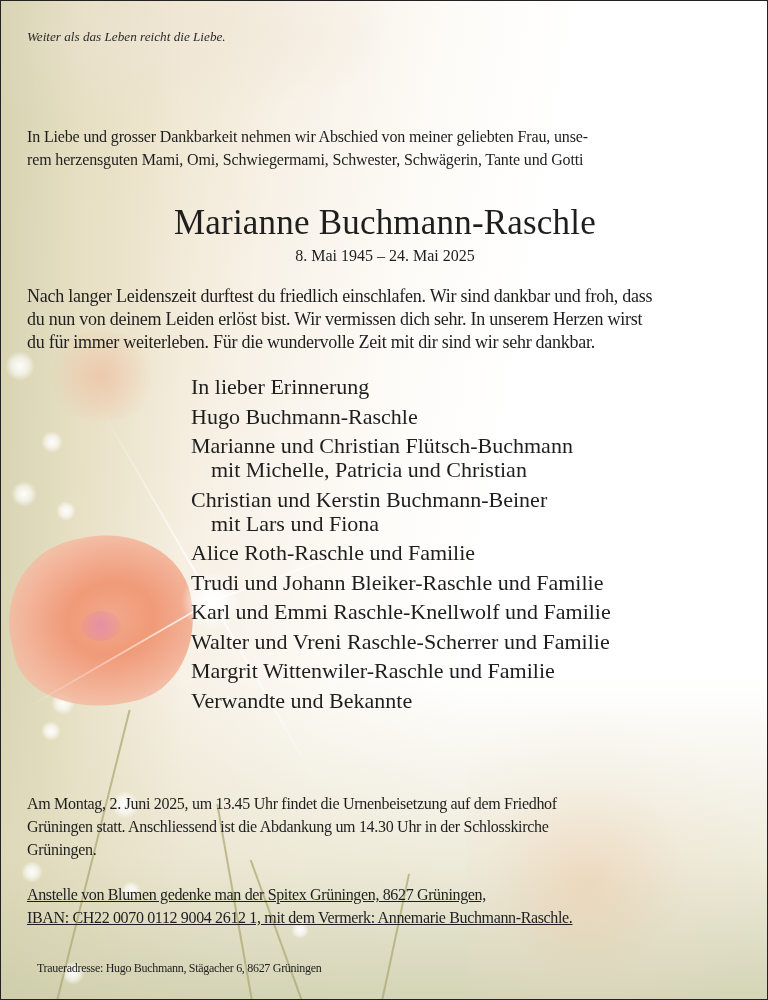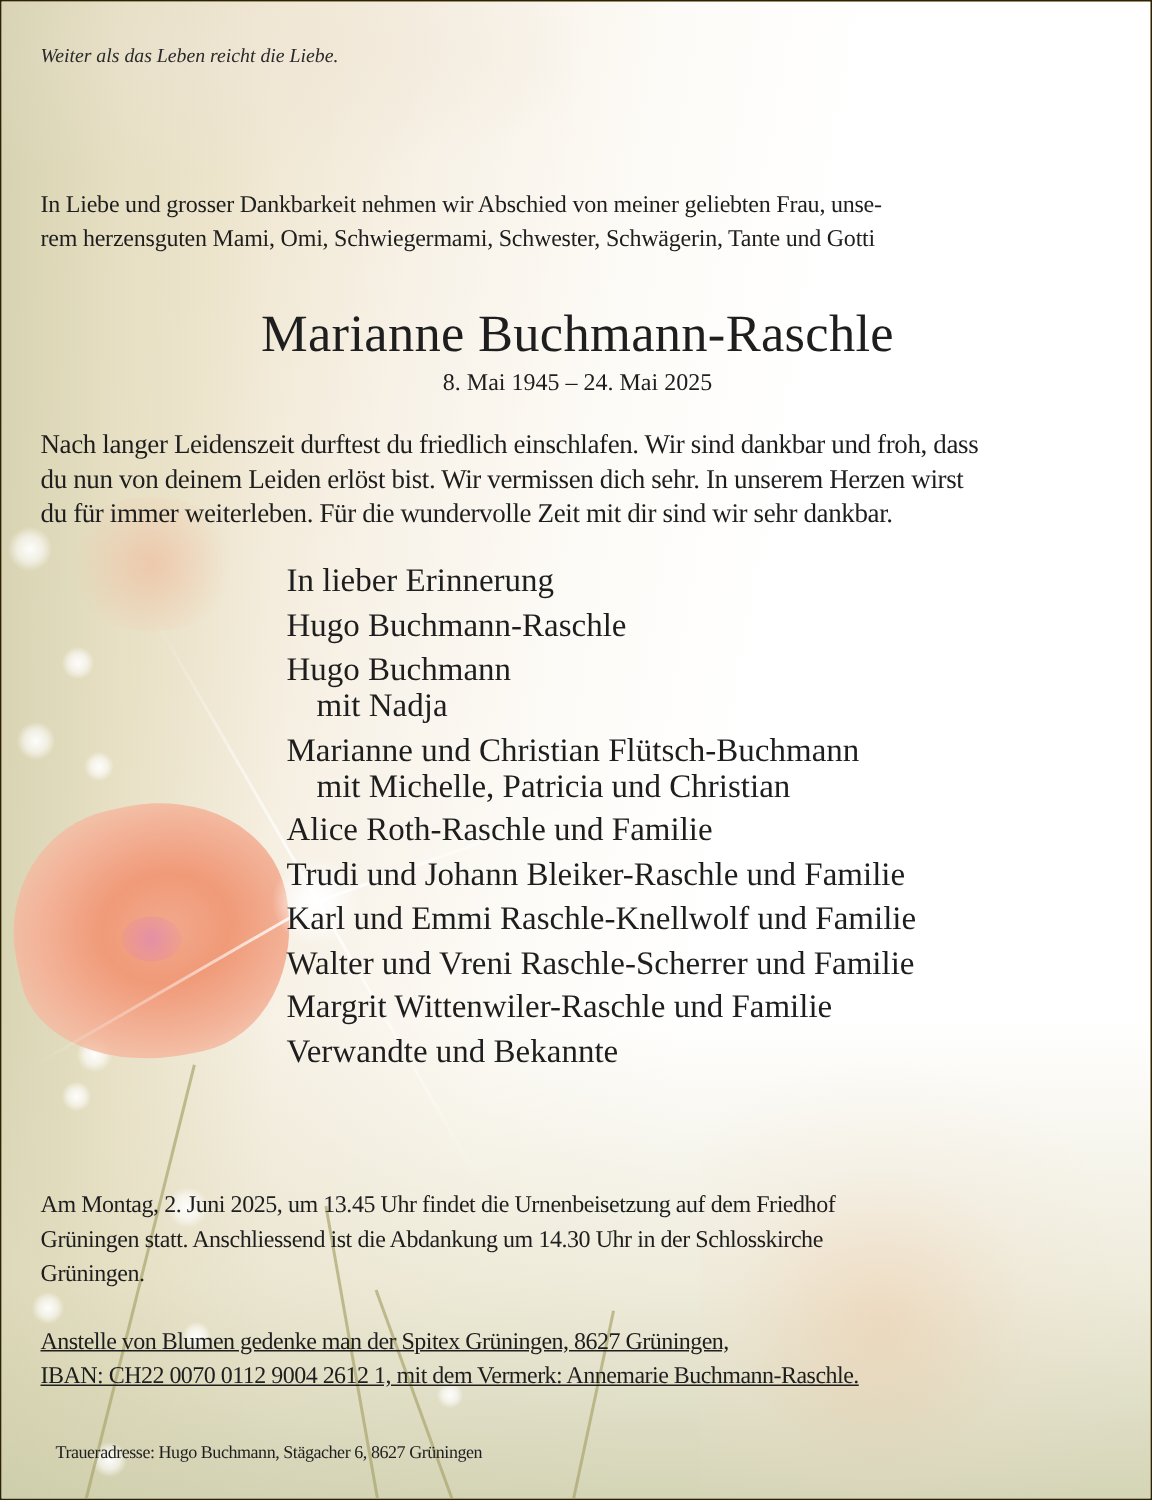--- a/index.html
+++ b/index.html
@@ -158,26 +158,26 @@
     </div>
 
     <div class="mourners" id="mourners">
         <div class="mourner">
           <div>In lieber Erinnerung</div>
         </div>
         <div class="mourner">
           <div>Hugo Buchmann-Raschle</div>
         </div>
         <div class="mourner">
-          <div>Hugo Buchmann</div>
-          <div class="sub">mit Nadja</div>
-        </div>
-        <div class="mourner">
           <div>Marianne und Christian Flütsch-Buchmann</div>
           <div class="sub">mit Michelle, Patricia und Christian</div>
+        </div>
+        <div class="mourner">
+          <div>Christian und Kerstin Buchmann-Beiner</div>
+          <div class="sub">mit Lars und Fiona</div>
         </div>
         <div class="mourner">
           <div>Alice Roth-Raschle und Familie</div>
         </div>
         <div class="mourner">
           <div>Trudi und Johann Bleiker-Raschle und Familie</div>
         </div>
         <div class="mourner">
           <div>Karl und Emmi Raschle-Knellwolf und Familie</div>
         </div>

